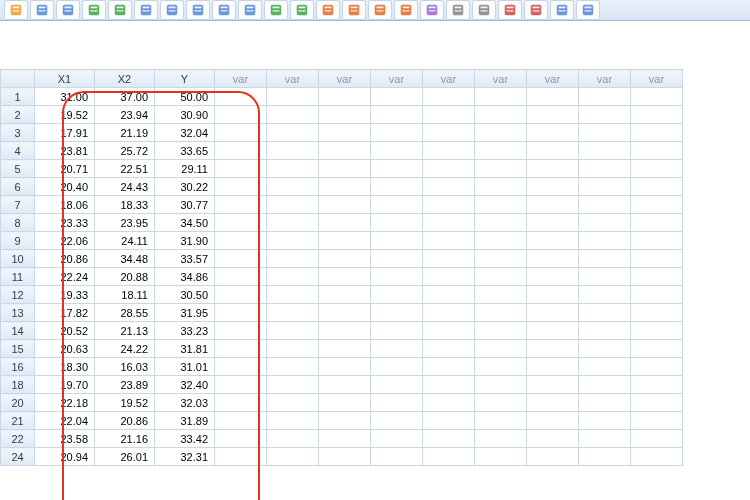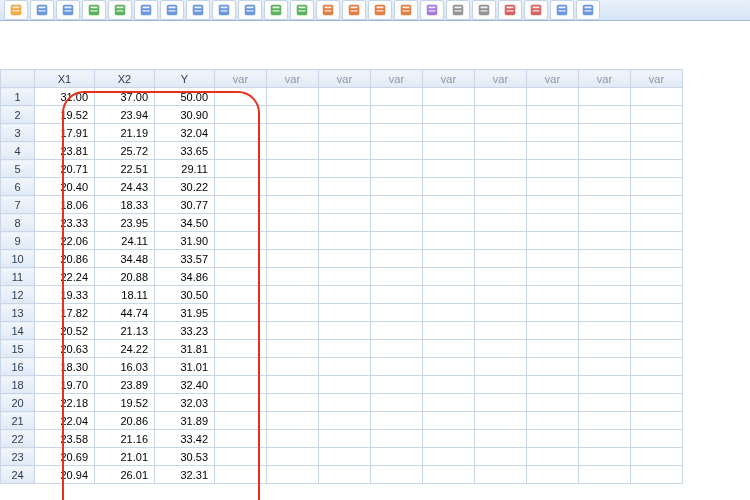--- a/index.html
+++ b/index.html
@@ -458,21 +458,21 @@
           <td class="varcell col-var"></td>
           <td class="varcell col-var"></td>
           <td class="varcell col-var"></td>
           <td class="varcell col-var"></td>
           <td class="varcell col-var"></td>
           <td class="varcell col-var"></td>
         </tr>
         <tr>
           <th class="rowhead">13</th>
           <td class="cell col-data">17.82</td>
-          <td class="cell col-data">44.74</td>
+          <td class="cell col-data">28.55</td>
           <td class="cell col-data">31.95</td>
           <td class="varcell col-var"></td>
           <td class="varcell col-var"></td>
           <td class="varcell col-var"></td>
           <td class="varcell col-var"></td>
           <td class="varcell col-var"></td>
           <td class="varcell col-var"></td>
           <td class="varcell col-var"></td>
           <td class="varcell col-var"></td>
           <td class="varcell col-var"></td>
@@ -565,35 +565,20 @@
           <td class="varcell col-var"></td>
           <td class="varcell col-var"></td>
           <td class="varcell col-var"></td>
           <td class="varcell col-var"></td>
         </tr>
         <tr>
           <th class="rowhead">22</th>
           <td class="cell col-data">23.58</td>
           <td class="cell col-data">21.16</td>
           <td class="cell col-data">33.42</td>
-          <td class="varcell col-var"></td>
-          <td class="varcell col-var"></td>
-          <td class="varcell col-var"></td>
-          <td class="varcell col-var"></td>
-          <td class="varcell col-var"></td>
-          <td class="varcell col-var"></td>
-          <td class="varcell col-var"></td>
-          <td class="varcell col-var"></td>
-          <td class="varcell col-var"></td>
-        </tr>
-        <tr>
-          <th class="rowhead">23</th>
-          <td class="cell col-data">20.69</td>
-          <td class="cell col-data">21.01</td>
-          <td class="cell col-data">30.53</td>
           <td class="varcell col-var"></td>
           <td class="varcell col-var"></td>
           <td class="varcell col-var"></td>
           <td class="varcell col-var"></td>
           <td class="varcell col-var"></td>
           <td class="varcell col-var"></td>
           <td class="varcell col-var"></td>
           <td class="varcell col-var"></td>
           <td class="varcell col-var"></td>
         </tr>

